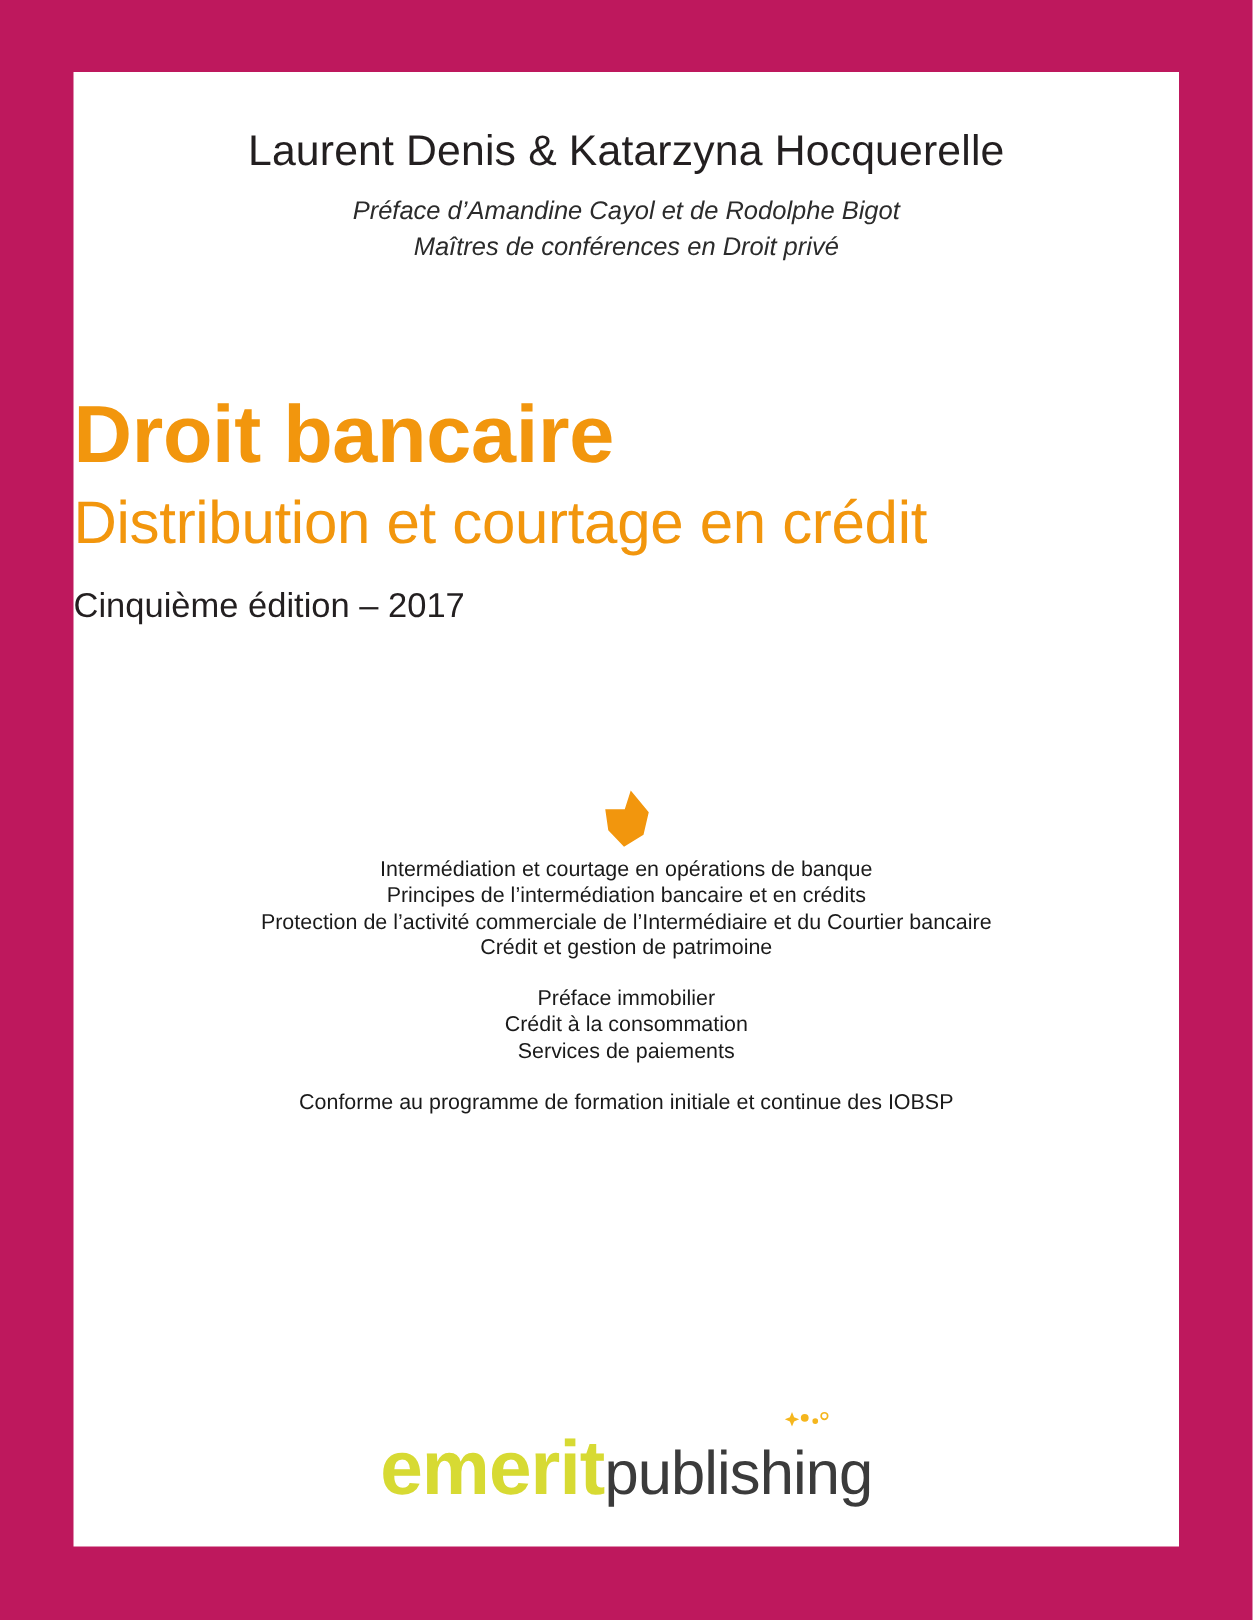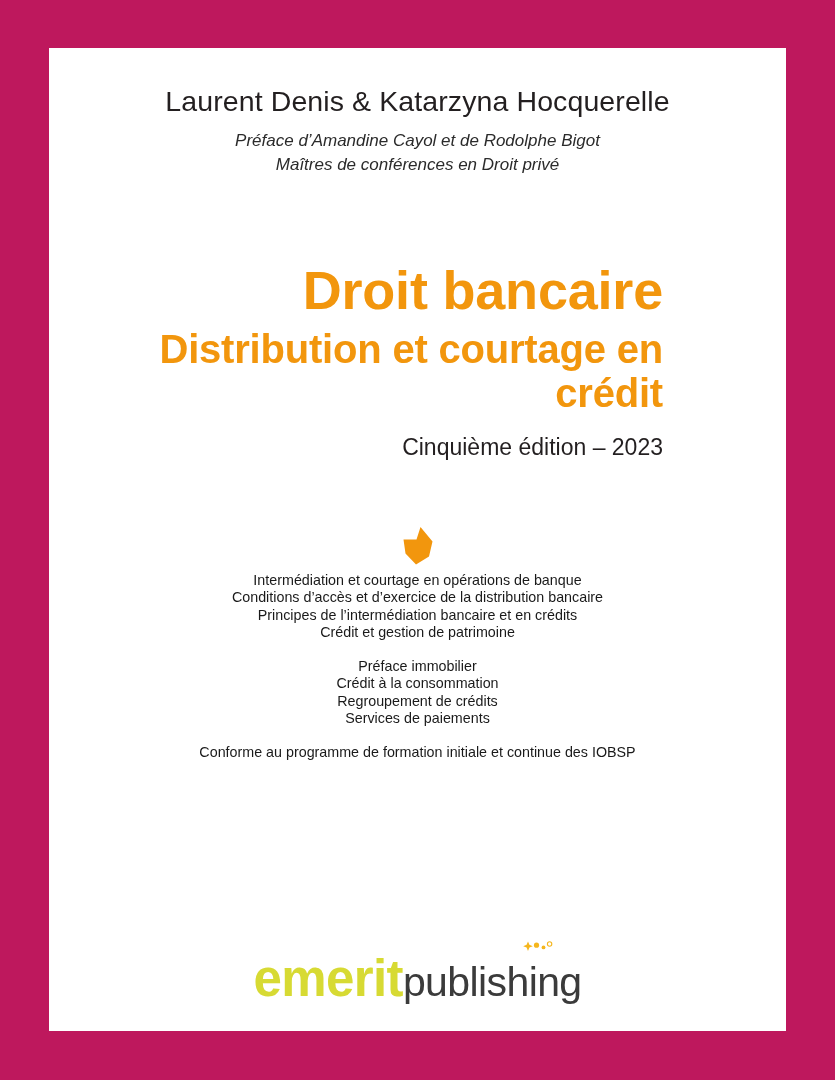--- a/index.html
+++ b/index.html
@@ -59,34 +59,33 @@
     line-height: 1.42;
   }
   .preface-line { display: block; }
 
   
   #title-block {
     position: absolute;
     left: 0;
     top: 213px;
     width: 598px;
-    text-align: right;
-    padding-left: 16px;
+    text-align: left;
   }
   #main-title {
     font-size: 54px;
     font-weight: bold;
     color: #f2960d;
     line-height: 1.08;
     letter-spacing: -0.2px;
   }
   #sub-title {
     margin-top: 8px;
     font-size: 40px;
-    font-weight: 700;
+    font-weight: 400;
     color: #f2960d;
     line-height: 1.1;
     letter-spacing: -0.2px;
   }
   #edition-line {
     margin-top: 19px;
     font-size: 23px;
     font-weight: 400;
     color: #231f20;
     line-height: 1.2;
@@ -163,42 +162,41 @@
       <div id="authors-names">Laurent Denis &amp; Katarzyna Hocquerelle</div>
       <div id="preface-block">
         <span class="preface-line">Préface d’Amandine Cayol et de Rodolphe Bigot</span>
         <span class="preface-line">Maîtres de conférences en Droit privé</span>
       </div>
     </div>
 
     <div id="title-block">
       <div id="main-title">Droit bancaire</div>
       <div id="sub-title">Distribution et courtage en crédit</div>
-      <div id="edition-line">Cinquième édition – 2023</div>
+      <div id="edition-line">Cinquième édition – 2017</div>
     </div>
 
     <div id="emblem-wrap">
       <svg width="38" height="40" viewBox="0 0 38 40">
         <path d="M21.5 1 L33.5 15.5 L30 30.5 L17 38.5 L6.5 27.5 L4.5 13.5 L17.5 13.5 Z" fill="#f2960d"></path>
       </svg>
     </div>
 
     <div id="topics">
 
       <div class="topic-group">
         <span class="topic-line">Intermédiation et courtage en opérations de banque</span>
-        <span class="topic-line">Conditions d’accès et d’exercice de la distribution bancaire</span>
         <span class="topic-line">Principes de l’intermédiation bancaire et en crédits</span>
+        <span class="topic-line">Protection de l’activité commerciale de l’Intermédiaire et du Courtier bancaire</span>
         <span class="topic-line">Crédit et gestion de patrimoine</span>
       </div>
 
       <div class="topic-group">
         <span class="topic-line">Préface immobilier</span>
         <span class="topic-line">Crédit à la consommation</span>
-        <span class="topic-line">Regroupement de crédits</span>
         <span class="topic-line">Services de paiements</span>
       </div>
 
       <div class="topic-group">
         <span class="topic-line">Conforme au programme de formation initiale et continue des IOBSP</span>
       </div>
 
     </div>
 
     <div id="publisher">

